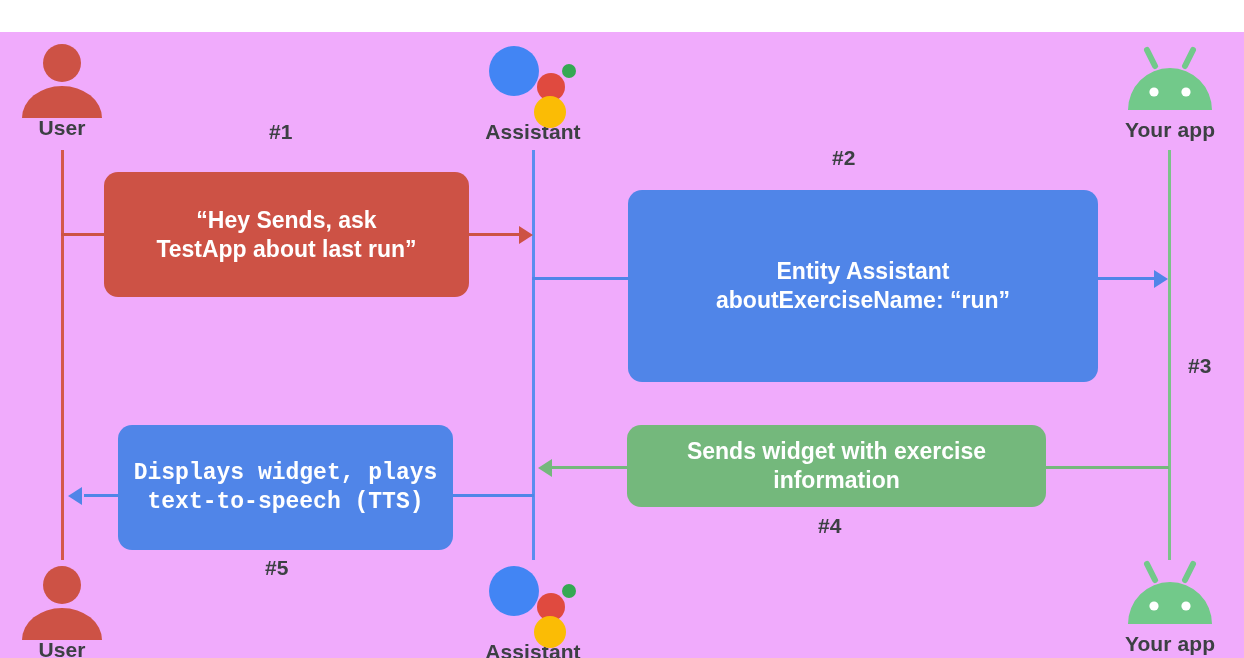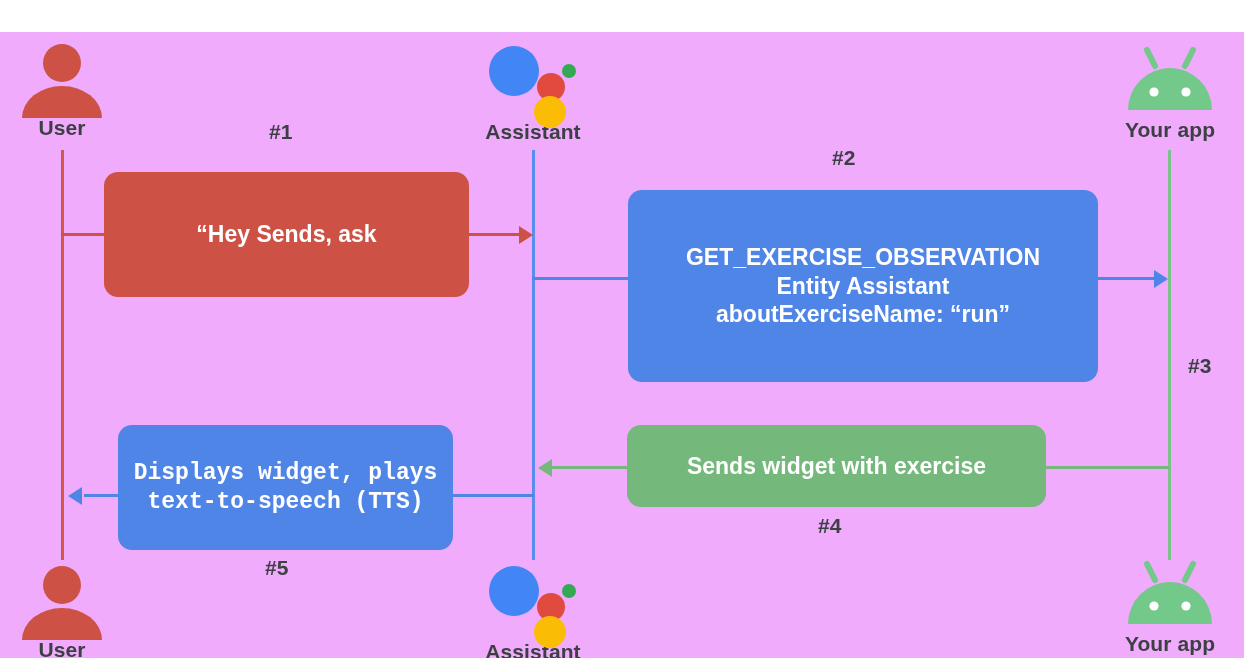--- a/index.html
+++ b/index.html
@@ -163,52 +163,53 @@
 
   <div class="conn">
     <div class="conn-line red" style="left:61px;  top:201px; width:44px;"></div>
     <div class="conn-line red" style="left:468px; top:201px; width:52px;"></div>
     <div class="arrowhead right red" style="left:519px; top:194px;"></div>
   </div>
 
   <div class="msgbox red" style="left:104px; top:140px; width:365px; height:125px; font-size:23px;">
     <div class="lines">
       <div>“Hey Sends, ask</div>
+      <div>TestApp about last run”</div>
     </div>
   </div>
 
   <div class="step-label" style="left:832px; top:114px;">#2</div>
 
   <div class="conn">
     <div class="conn-line blue" style="left:532px; top:245px; width:97px;"></div>
     <div class="conn-line blue" style="left:1097px; top:245px; width:58px;"></div>
     <div class="arrowhead right blue" style="left:1154px; top:238px;"></div>
   </div>
 
   <div class="msgbox blue" style="left:628px; top:158px; width:470px; height:192px; font-size:23px;">
     <div class="lines">
-      <div>GET_EXERCISE_OBSERVATION</div>
       <div>Entity Assistant</div>
       <div>aboutExerciseName: “run”</div>
     </div>
   </div>
 
   <div class="step-label" style="left:1188px; top:322px;">#3</div>
 
   <div class="step-label" style="left:818px; top:482px;">#4</div>
 
   <div class="conn">
     <div class="conn-line green" style="left:1045px; top:434px; width:124px;"></div>
     <div class="conn-line green" style="left:552px;  top:434px; width:76px;"></div>
     <div class="arrowhead left green" style="left:538px; top:427px;"></div>
   </div>
 
   <div class="msgbox green" style="left:627px; top:393px; width:419px; height:82px; font-size:23px;">
     <div class="lines">
       <div>Sends widget with exercise</div>
+      <div>information</div>
     </div>
   </div>
 
   <div class="step-label" style="left:265px; top:524px;">#5</div>
 
   <div class="conn">
     <div class="conn-line blue" style="left:452px; top:462px; width:82px;"></div>
     <div class="conn-line blue" style="left:84px;  top:462px; width:36px;"></div>
     <div class="arrowhead left blue" style="left:68px; top:455px;"></div>
   </div>

